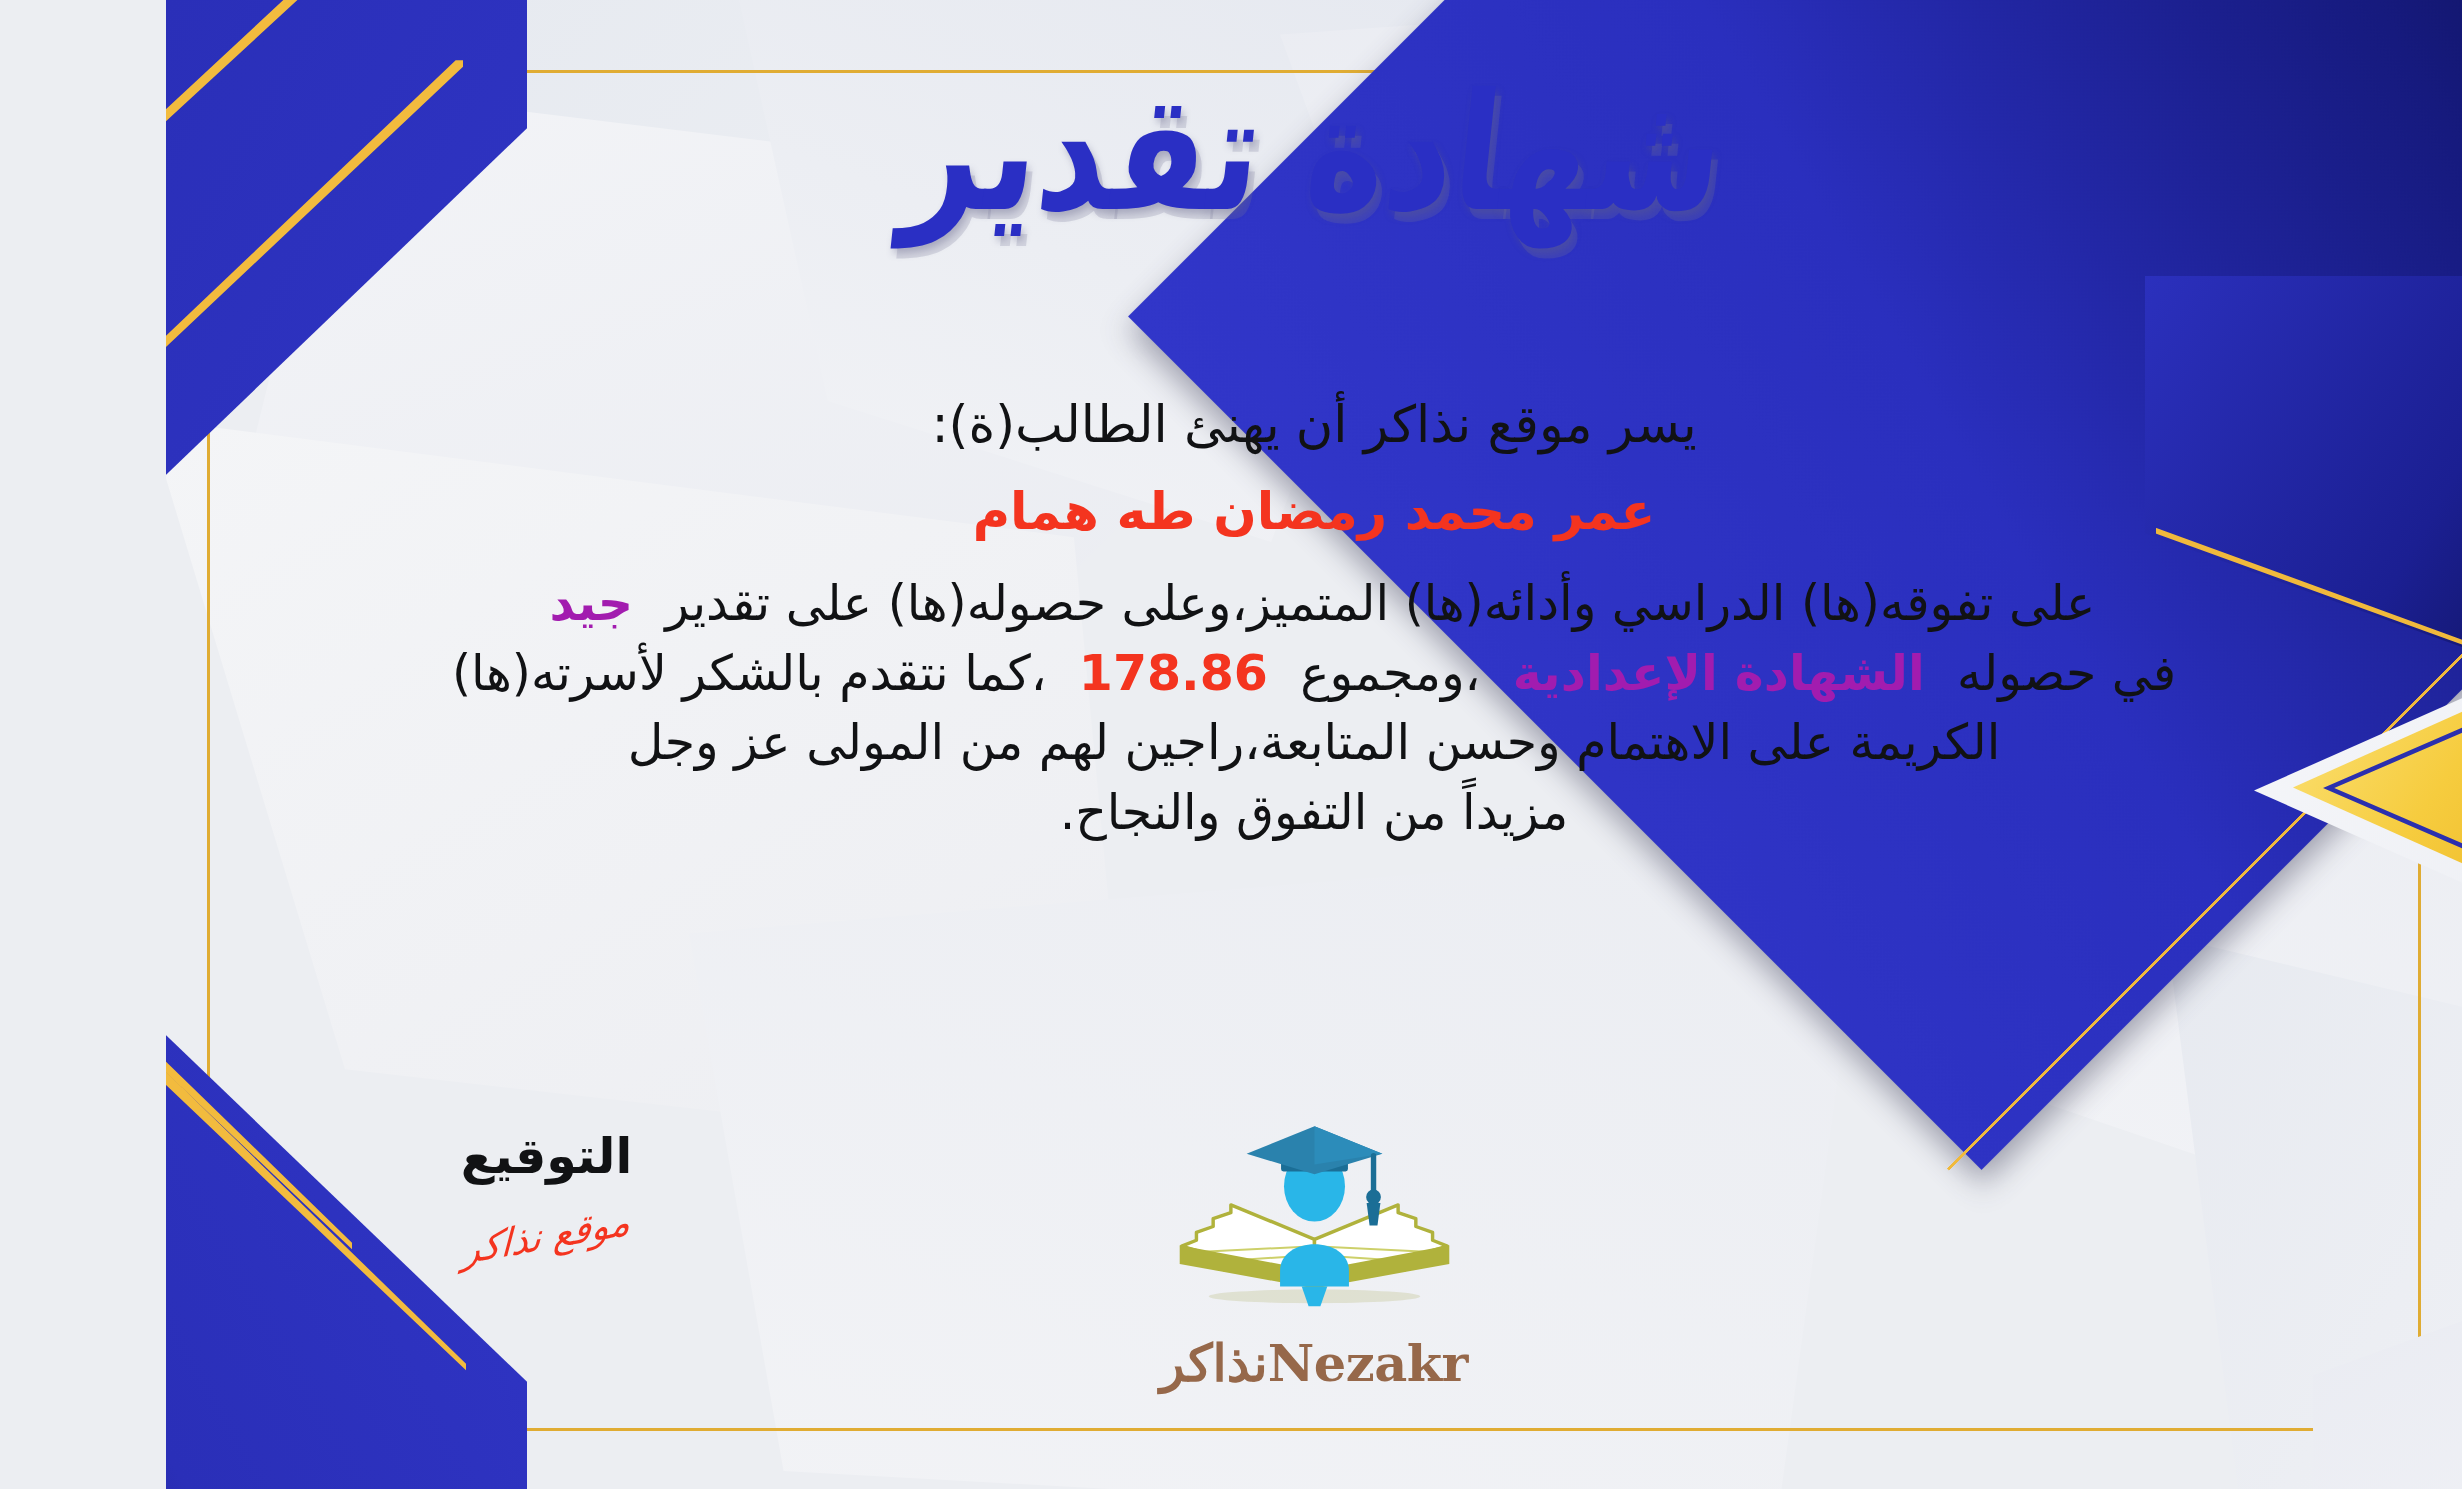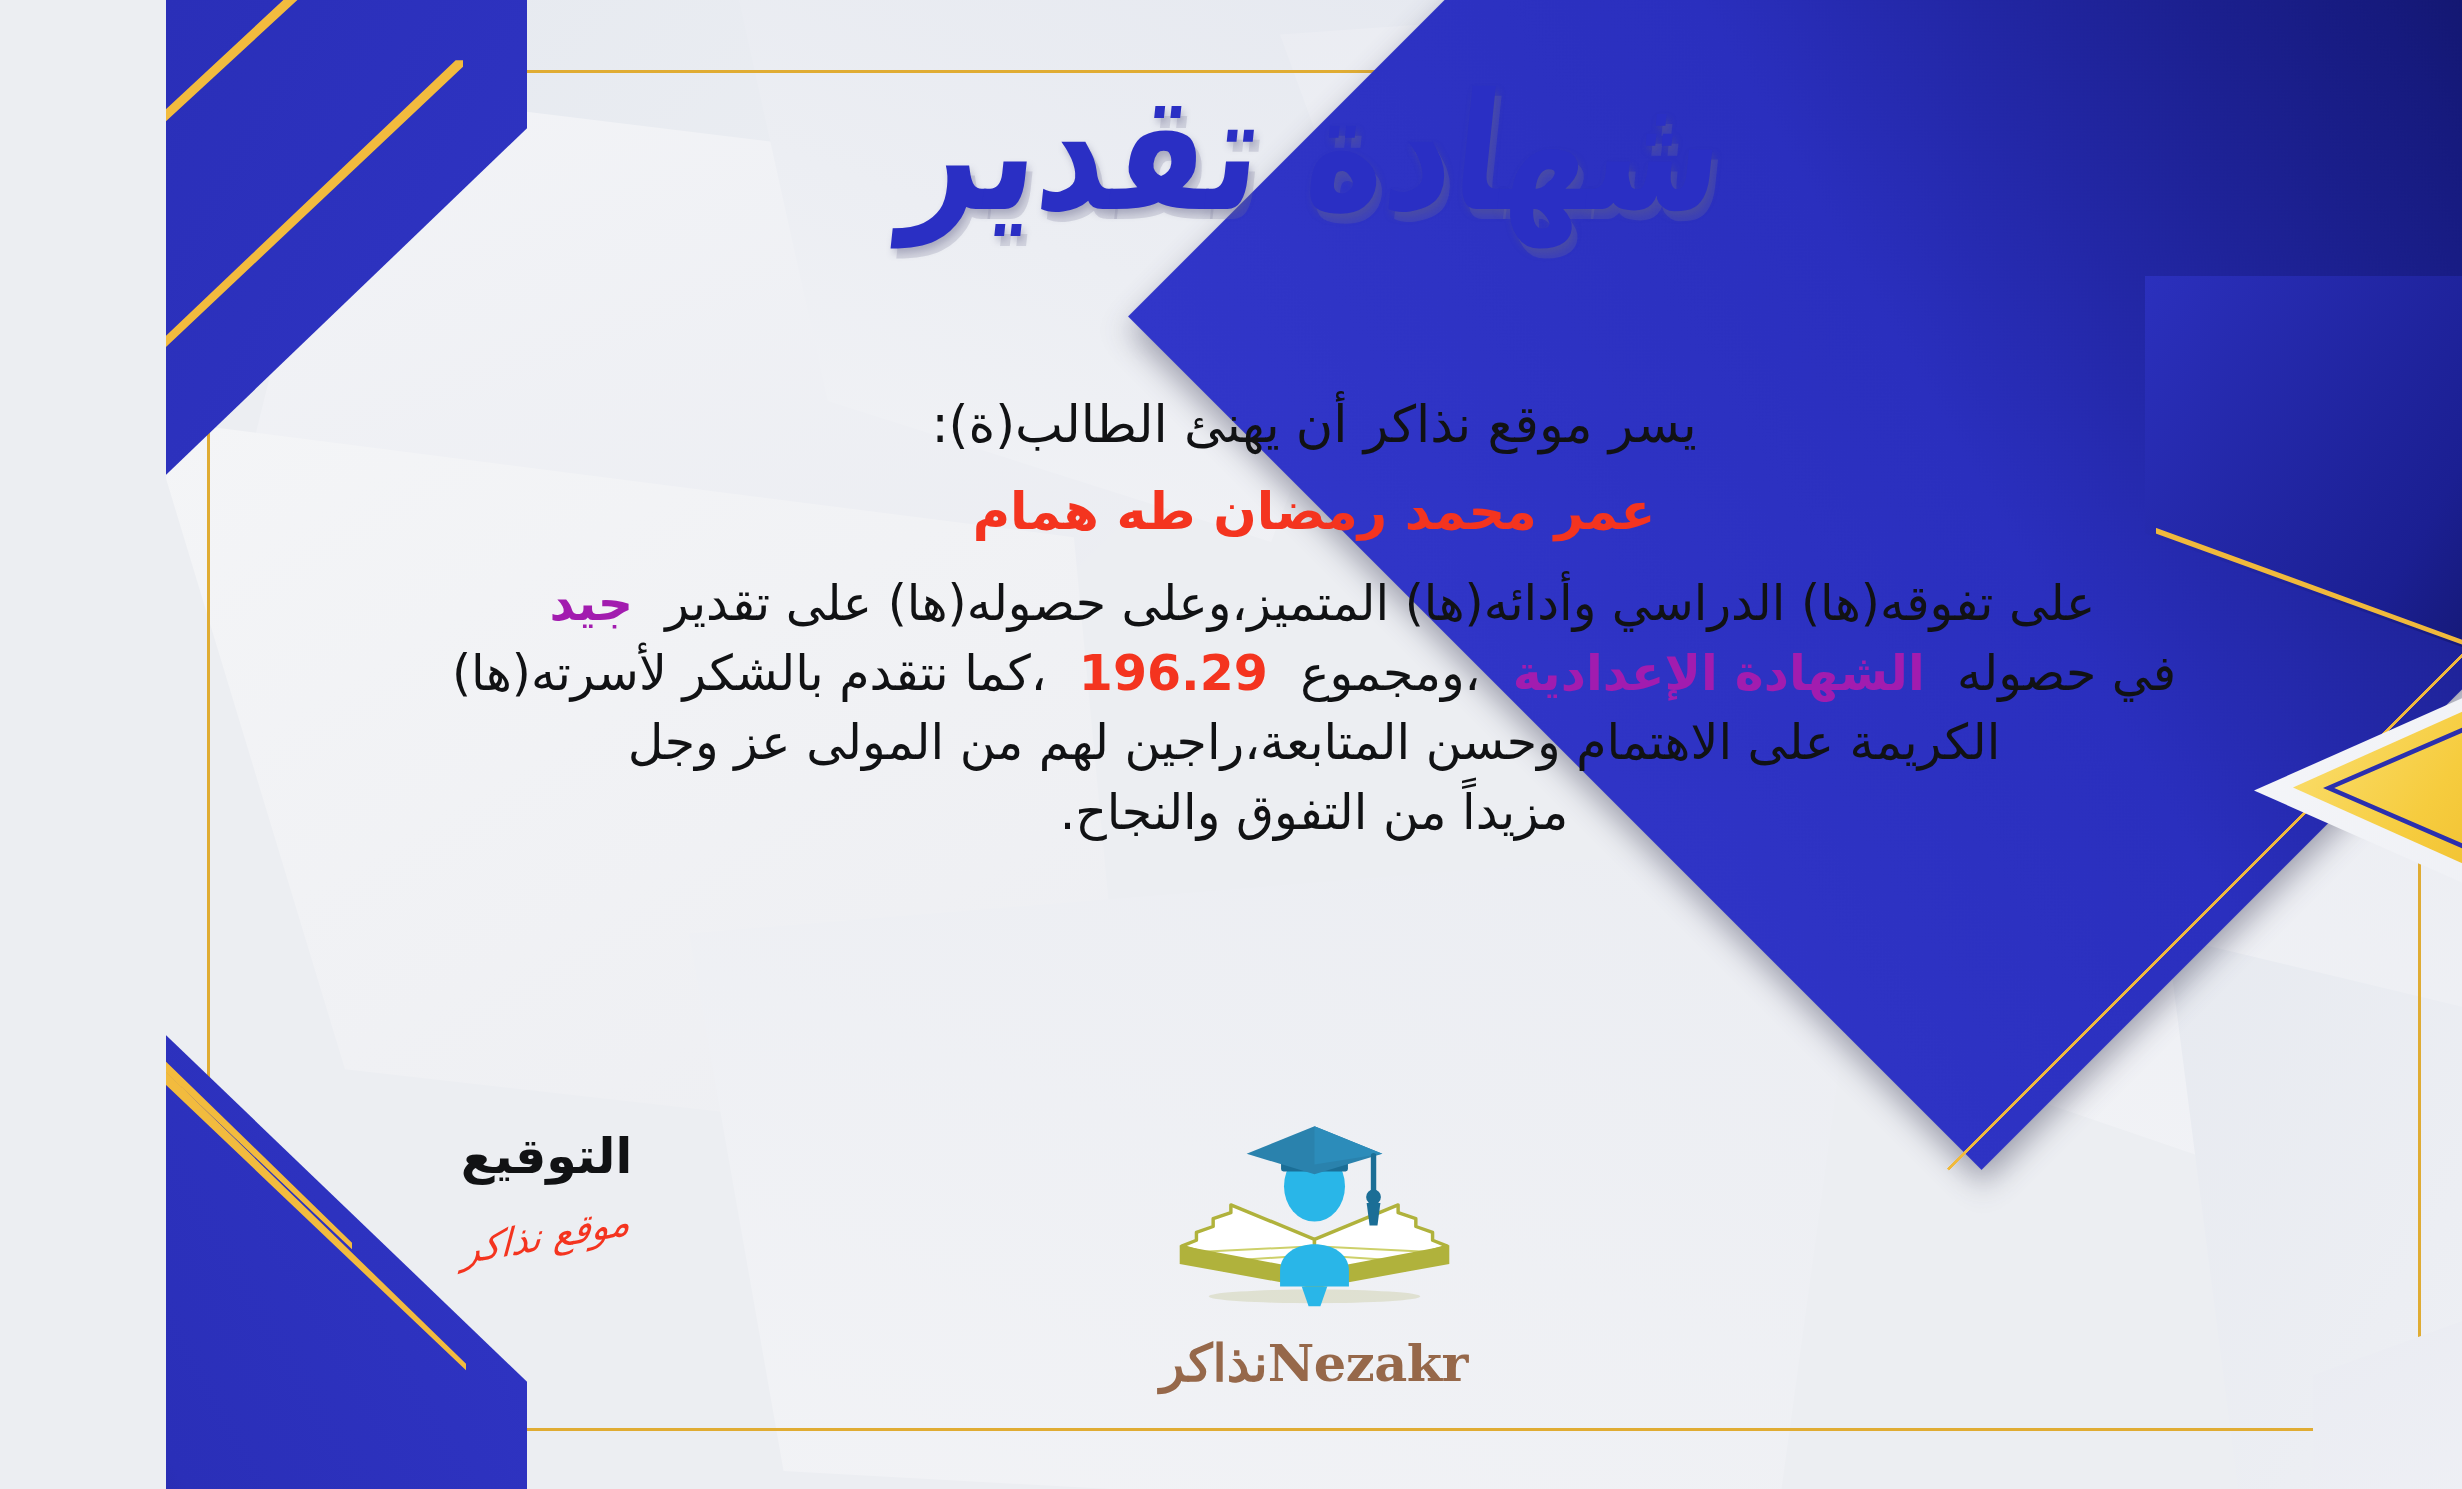--- a/index.html
+++ b/index.html
@@ -309,21 +309,21 @@
 
     <div class="line body-line l3">
       <span>على تفوقه(ها) الدراسي وأدائه(ها) المتميز،وعلى حصوله(ها) على تقدير</span>
       <span class="hl spaced">جيد</span>
     </div>
 
     <div class="line body-line l4">
       <span>في حصوله</span>
       <span class="hl spaced">الشهادة الإعدادية</span>
       <span>،ومجموع</span>
-      <span class="num hl spaced">196.29</span>
+      <span class="num hl spaced">178.86</span>
       <span>،كما نتقدم بالشكر لأسرته(ها)</span>
     </div>
 
     <div class="line body-line l5">الكريمة على الاهتمام وحسن المتابعة،راجين لهم من المولى عز وجل</div>
 
     <div class="line body-line l6">مزيداً من التفوق والنجاح.</div>
   </div>
 
   <div class="footer">
 

